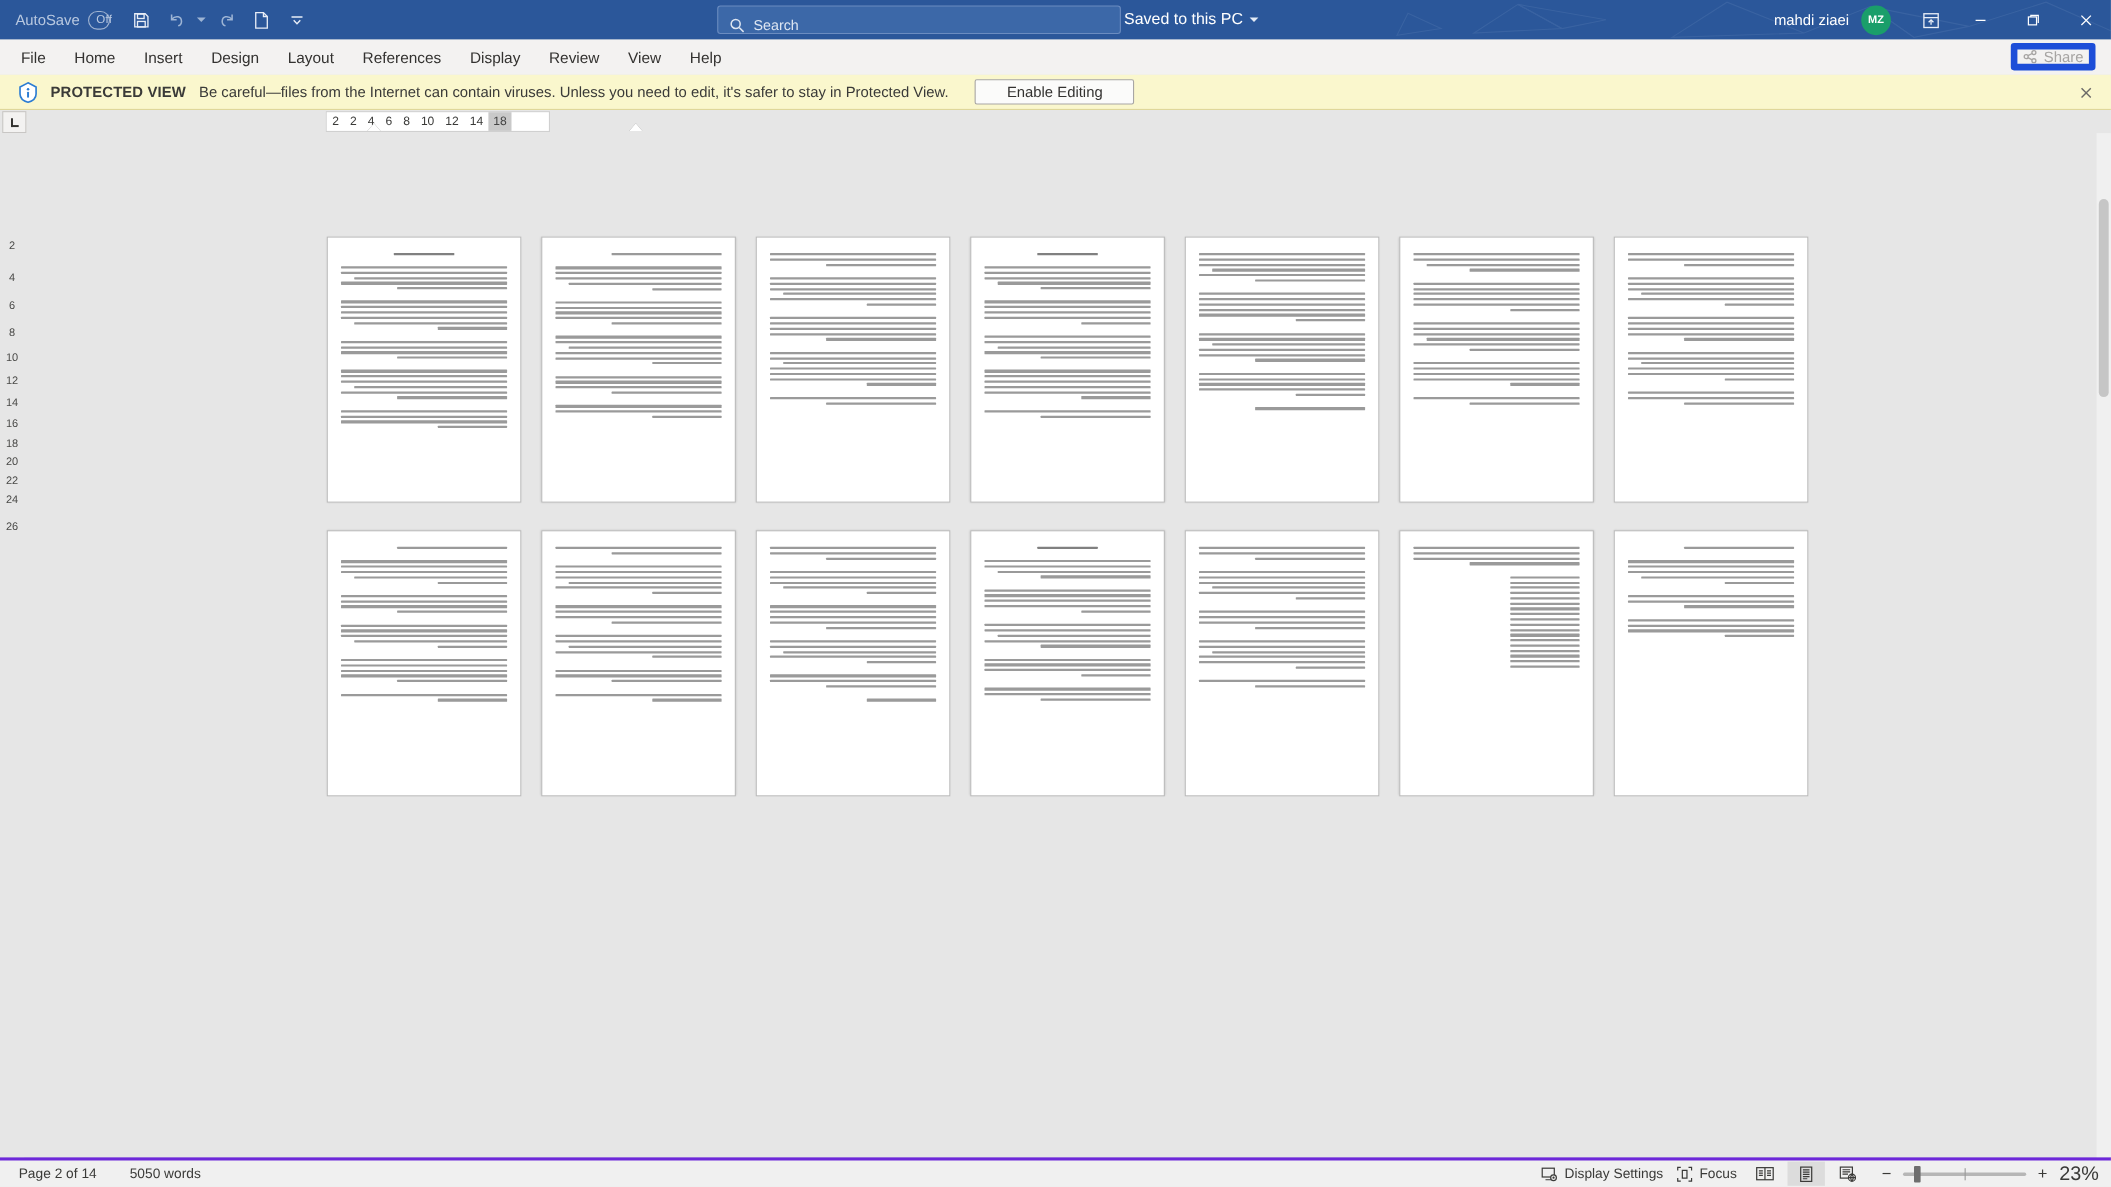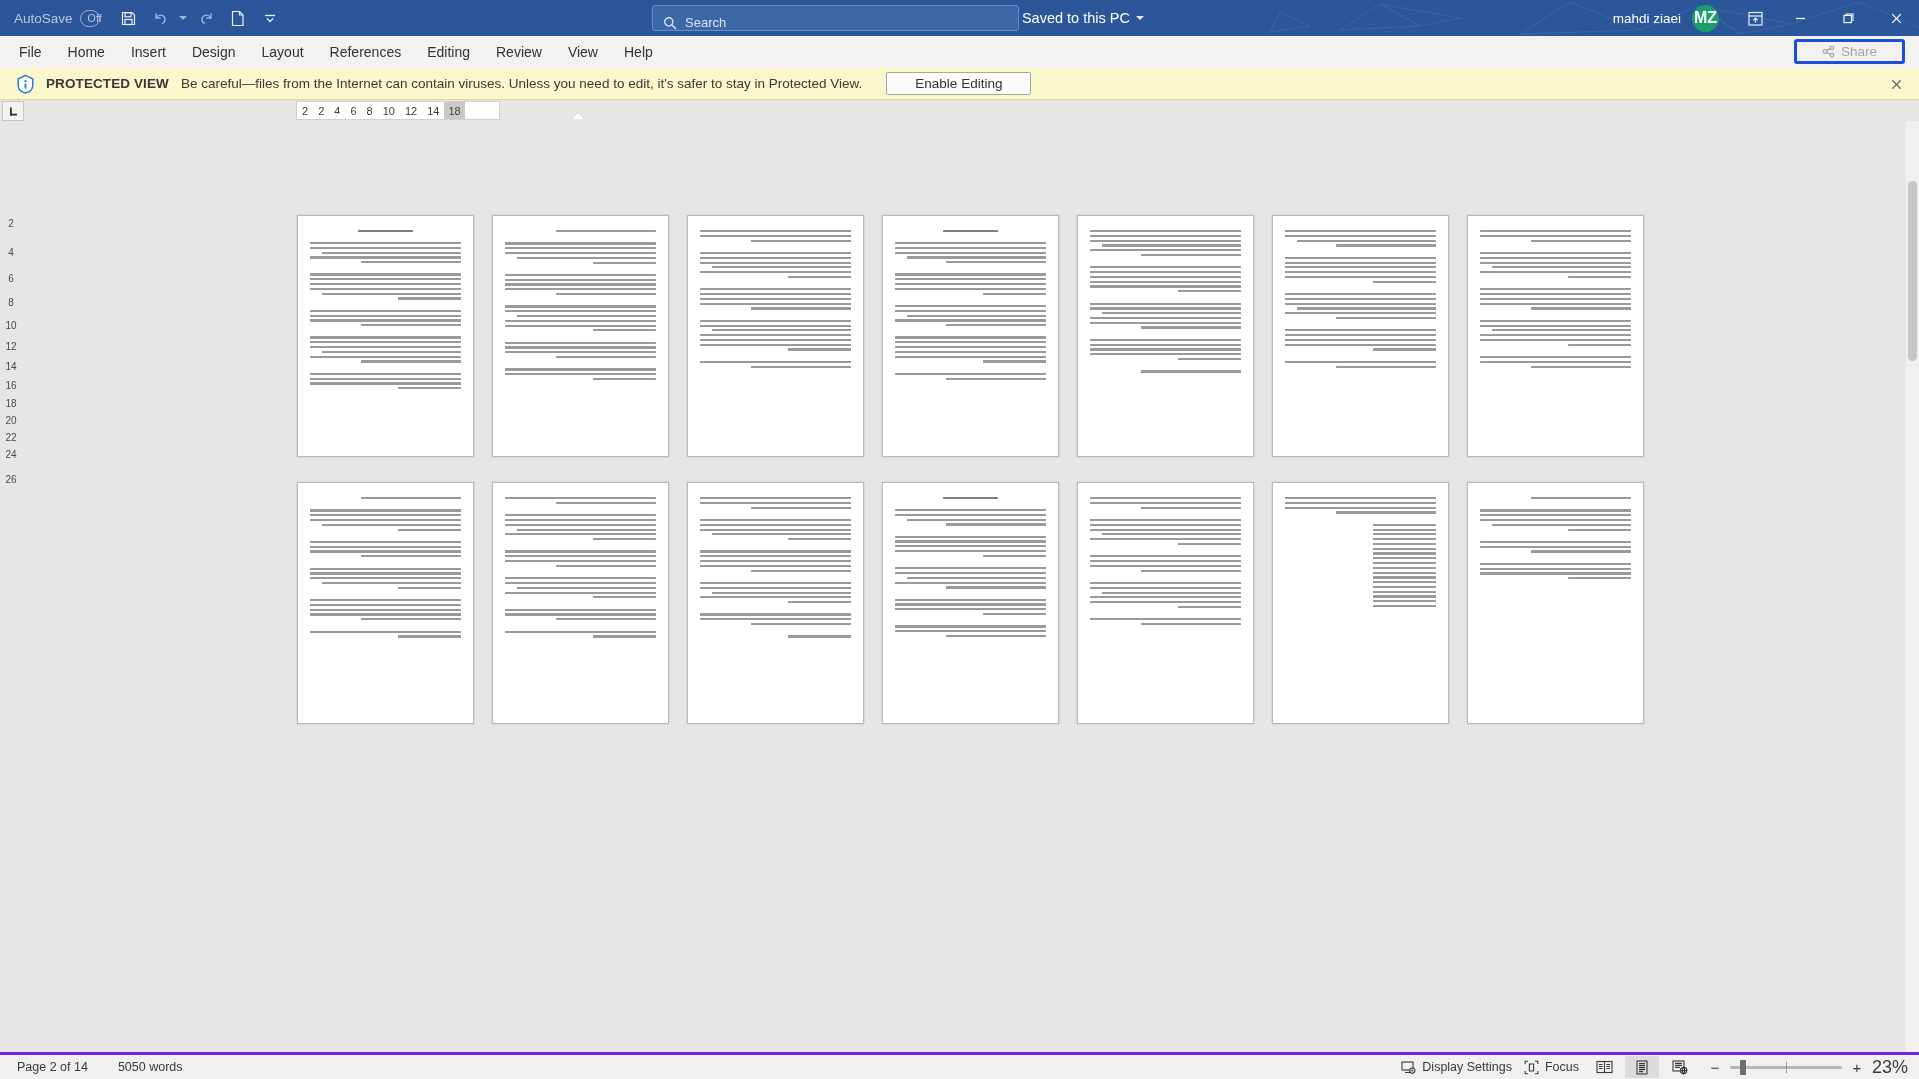--- a/index.html
+++ b/index.html
@@ -69,21 +69,21 @@
   }
   .searchbox .ph { font-size: 13px; color: #dde5f1; }
   .tb-right {
     display: flex; align-items: center; gap: 2px;
     margin-right: 0; z-index: 2; height: 100%;
   }
   .user-name { font-size: 13.5px; margin-right: 9px; white-space: nowrap; }
   .avatar {
     width: 27px; height: 27px; border-radius: 50%;
     background: #1a9e6a; color: #fff;
-    font-size: 16px; font-weight: 600;
+    font-size: 10px; font-weight: 600;
     display: flex; align-items: center; justify-content: center;
     margin-right: 14px;
   }
   .ribbon-display {
     width: 40px; height: 36px;
     display: flex; align-items: center; justify-content: center;
   }
   .wbtn {
     width: 46px; height: 36px;
     display: flex; align-items: center; justify-content: center;
@@ -99,24 +99,24 @@
   .tabs { display: flex; height: 32px; padding-left: 6px; }
   .tab {
     height: 32px; padding: 0 13px;
     display: flex; align-items: center;
     font-size: 14px; color: #333230;
     border-radius: 3px 3px 0 0;
     white-space: nowrap;
   }
   .share-btn {
     position: absolute; right: 14px; top: 3px;
-    height: 25px; padding: 0 25px;
+    height: 25px; padding: 0 5px;
     display: flex; align-items: center; gap: 6px;
     font-size: 13.5px; color: #a6a4a2;
-    border: 3px solid #1d4ed8; border-radius: 3px;
+    border: 6px solid #1d4ed8; border-radius: 3px;
   }
 
   
   .pvbar {
     height: 32px; width: 100%;
     background: #faf7cd;
     border-bottom: 1px solid #dfd79a;
     display: flex; align-items: center;
     position: relative;
   }
@@ -404,21 +404,21 @@
 </div>
 
 <div class="tabsrow">
   <div class="tabs">
     <div class="tab">File</div>
     <div class="tab">Home</div>
     <div class="tab">Insert</div>
     <div class="tab">Design</div>
     <div class="tab">Layout</div>
     <div class="tab">References</div>
-    <div class="tab">Editing</div>
+    <div class="tab">Display</div>
     <div class="tab">Review</div>
     <div class="tab">View</div>
     <div class="tab">Help</div>
   </div>
   <div class="share-btn">
     <svg width="13" height="13" viewBox="0 0 13 13" fill="none" stroke="#a6a4a2" stroke-width="1.2">
       <circle cx="10" cy="2.8" r="1.8"></circle>
         <circle cx="3" cy="6.5" r="1.8"></circle>
         <circle cx="10" cy="10.2" r="1.8"></circle>
       <path d="M4.6 5.6l3.8-2M4.6 7.4l3.8 2"></path>

